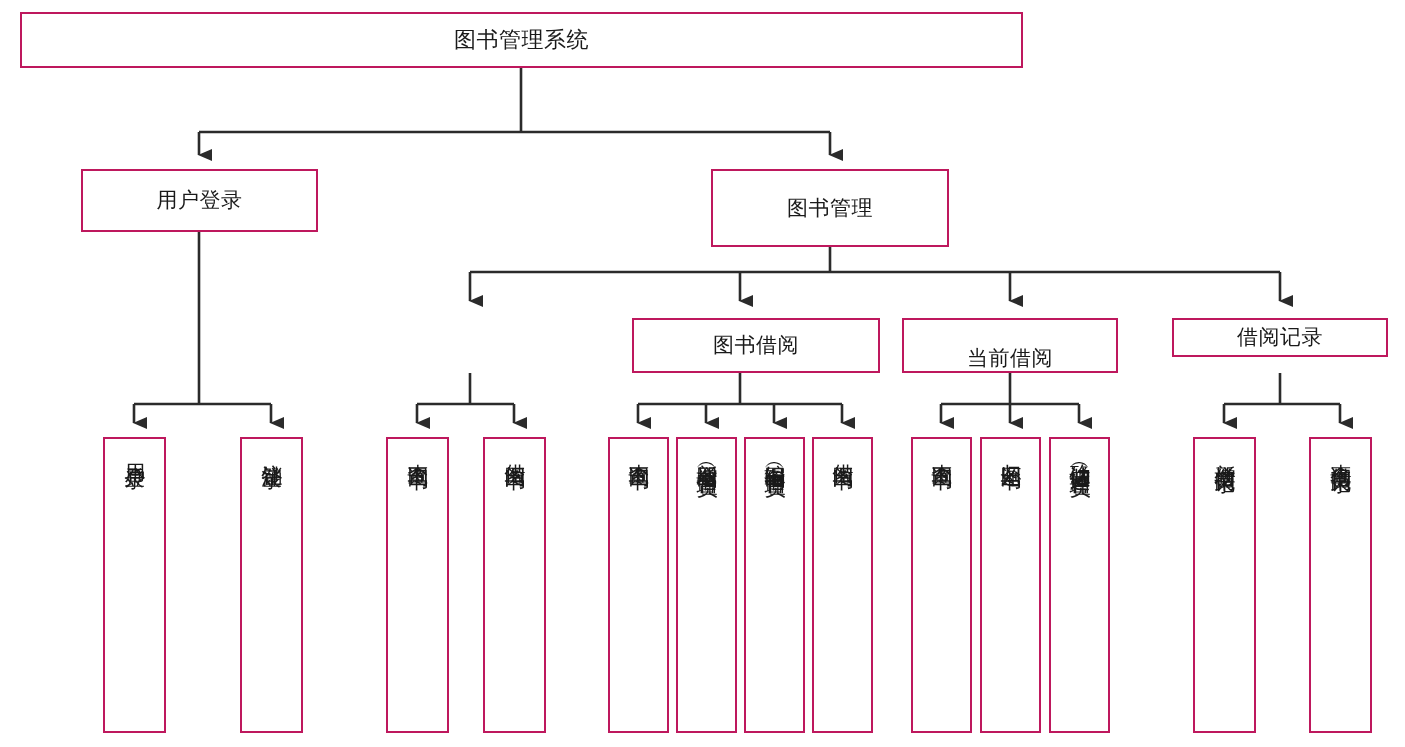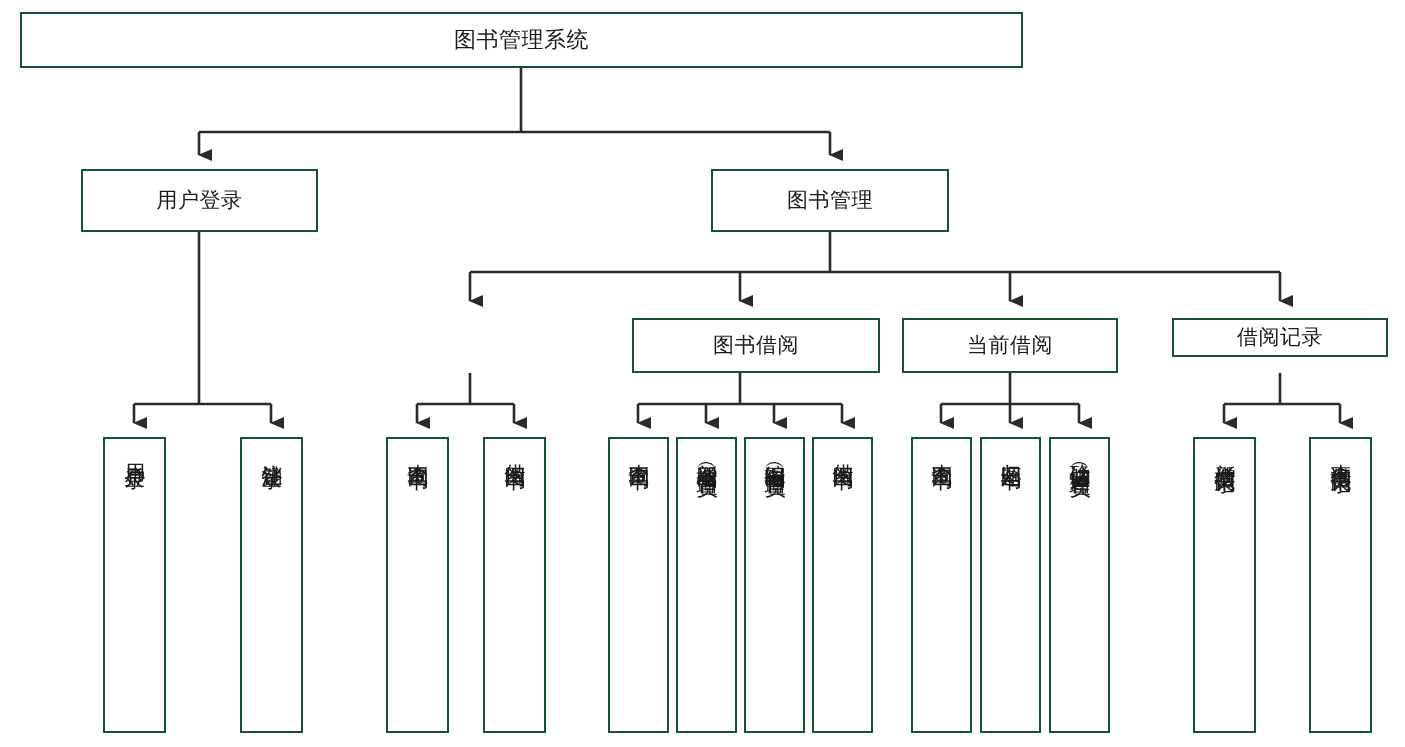--- a/index.html
+++ b/index.html
@@ -22,21 +22,21 @@
     left: 0;
     top: 0;
     width: 1405px;
     height: 747px;
     pointer-events: none;
   }
   .node {
     position: absolute;
     box-sizing: border-box;
     background: #ffffff;
-    border: 2px solid #14532d;
+    border: 2px solid #be185d;
     display: flex;
     align-items: center;
     justify-content: center;
     color: #1a1a1a;
   }
   .node .label {
     display: block;
     text-align: center;
     line-height: 1.18;
     letter-spacing: 0.5px;
@@ -126,28 +126,28 @@
     </g>
   </svg>
 
   <div class="node horiz root" style="left:20px; top:12px; width:1003px; height:56px;">
     <span class="label">图书管理系统</span>
   </div>
 
   <div class="node horiz" style="left:81px; top:169px; width:237px; height:63px;">
     <span class="label">用户登录</span>
   </div>
-  <div class="node horiz" style="left:711px; top:169px; width:238px; height:63px;">
+  <div class="node horiz" style="left:711px; top:169px; width:238px; height:78px;">
     <span class="label">图书管理</span>
   </div>
 
   <div class="node horiz" style="left:632px; top:318px; width:248px; height:55px;">
     <span class="label">图书借阅</span>
   </div>
-  <div class="node horiz" style="left:902px; top:318px; width:216px; height:55px;">
+  <div class="node horiz" style="left:902px; top:318px; width:216px; height:55px;align-items:flex-end;">
     <span class="label">当前借阅</span>
   </div>
   <div class="node horiz" style="left:1172px; top:318px; width:216px; height:39px;">
     <span class="label">借阅记录</span>
   </div>
 
   <div class="node vert" style="left:103px; top:437px; width:63px; height:296px;">
     <span class="label">用户登录</span>
   </div>
   <div class="node vert" style="left:240px; top:437px; width:63px; height:296px;">

